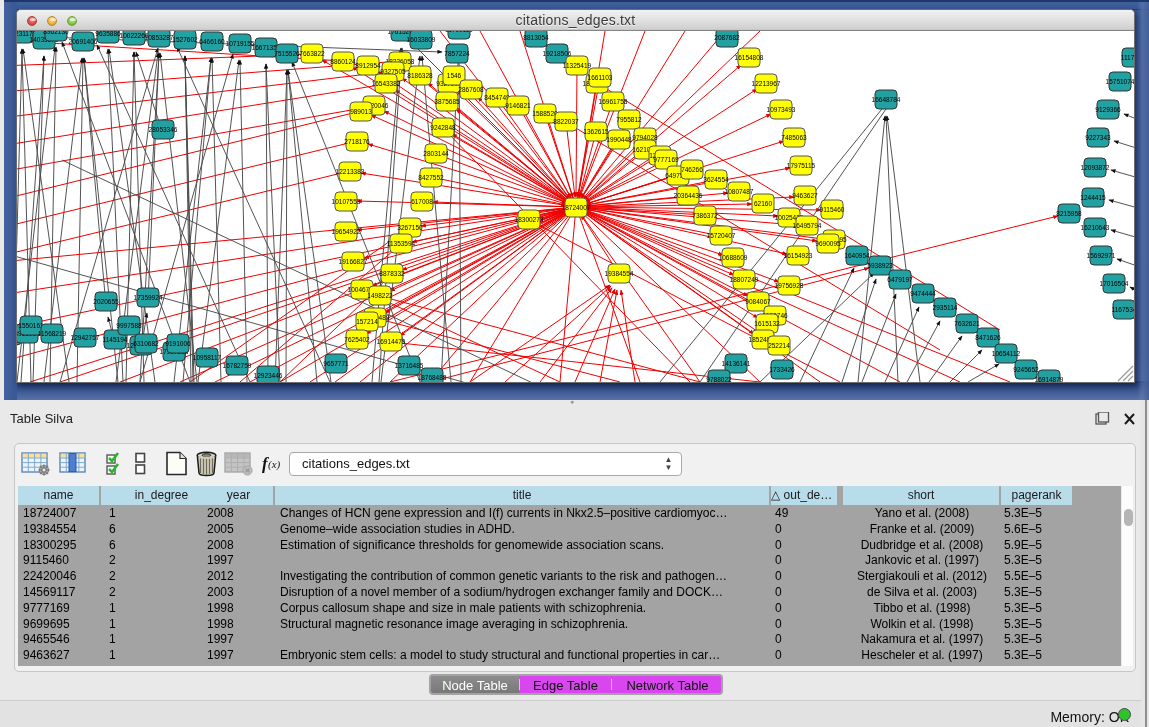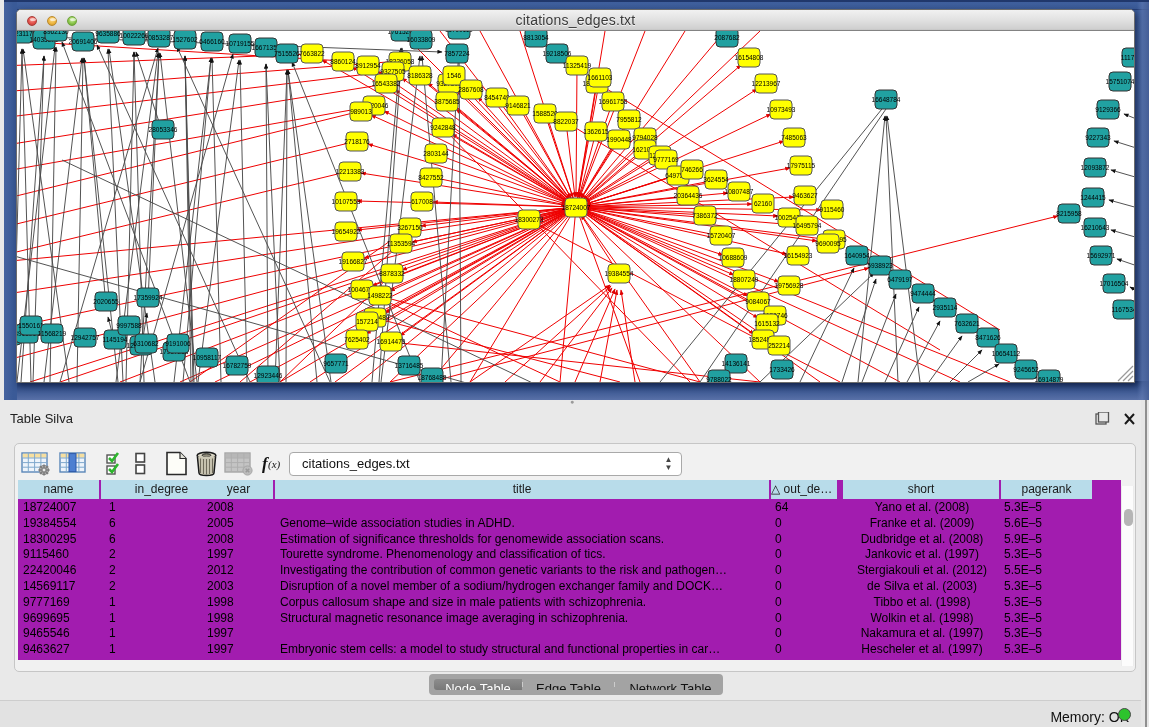--- a/index.html
+++ b/index.html
@@ -33,35 +33,35 @@
 #tphead .cap{position:absolute;left:10px;top:11px;font-size:13px;color:#222}
 #tpicons{position:absolute;right:12px;top:12px;width:42px;height:14px}
 #panel{position:absolute;left:14px;top:443px;width:1122px;height:229px;border:1px solid #c6c6c6;
   border-radius:5px;background:#f1f1f1}
 
 #tbar{position:absolute;left:3px;top:5px;width:1110px;height:30px}
 .combo{position:absolute;left:271px;top:3px;width:393px;height:24px;background:#fff;border:1px solid #a9a9a9;
   border-radius:4px;font-size:13px;color:#111;line-height:22px;padding-left:12px}
 .combo .st{position:absolute;right:8px;top:3px;width:9px;height:16px;font-size:8px;color:#444;line-height:8px;text-align:center}
 
-#tbl{position:absolute;left:3px;top:36px;width:1103px;height:180px;background:#a21caf;font-size:12px;color:#000}
+#tbl{position:absolute;left:3px;top:42px;width:1103px;height:180px;background:#a3a3a3;font-size:12px;color:#000}
 #thead{position:absolute;left:0;top:0;width:100%;height:20px}
 #thead .hc{position:absolute;top:0;height:19px;text-align:center;white-space:nowrap;overflow:hidden;
   font-size:12px;color:#1a1a1a;line-height:19px;background:#b8dcea}
 .row{position:absolute;left:0;width:100%;height:15.8px;line-height:15.8px;white-space:nowrap}
 .row span{position:absolute;display:block;overflow:hidden}
 .c1{left:5px;width:80px}.c2{left:91px;width:100px}.c3{left:189px;width:70px}
 .c4{left:262px;width:492px}.c5{left:757px;width:68px}.c6{left:825px;width:158px;text-align:center}
 .c7{left:986px;width:100px}
 #vscroll{position:absolute;left:1106px;top:42px;width:13px;height:180px;background:#fcfcfc;
   border-left:1px solid #ececec;border-right:1px solid #ececec}
 #vscroll .th{position:absolute;left:2px;top:23px;width:9px;height:17px;border-radius:5px;background:#b5b5b5}
 
-#tabs{position:absolute;left:429px;top:674px;width:294px;height:21px;border:5px solid #a3a3a3;
-  border-radius:4px;background:#a3a3a3;font-size:13px;color:#111;display:flex;overflow:hidden}
+#tabs{position:absolute;left:429px;top:674px;width:294px;height:21px;border:2px solid #a3a3a3;
+  border-radius:4px;background:#d946ef;font-size:13px;color:#111;display:flex;overflow:hidden}
 #tabs div.tb1{flex:0 0 88px}#tabs div.tb2{flex:0 0 91px}#tabs div.tb3{flex:0 0 111px}
 #tabs div{text-align:center;line-height:20px}
 #tabs .sel{background:linear-gradient(to bottom,#8d8d8d,#787878);color:#fff;border-radius:3px 0 0 3px}
 #tabs .sep{flex:0 0 1px;background:#ccc;margin:3px 0}
 
 #status{position:absolute;left:0;top:700px;width:1149px;height:27px;background:#e2e2e2;border-top:1px solid #cdcdcd}
 #status .m{position:absolute;right:20px;top:8px;font-size:14px;color:#111}
 #status .dot{position:absolute;right:18px;top:7px;width:13px;height:13px;border-radius:50%;
   background:#2dc32d;border:1px solid #4a4a4a}
 
@@ -677,27 +677,28 @@
     <div class="combo">citations_edges.txt<span class="st">▲<br>▼</span></div>
   </div>
   <div id="tbl">
     <div id="thead">
         <div class="hc" style="left:0px;width:81px;">name</div>
         <div class="hc" style="left:83px;width:121px;">in_degree</div>
         <div class="hc" style="left:186px;width:69px;">year</div>
         <div class="hc" style="left:257px;width:494px;">title</div>
         <div class="hc" style="left:753px;width:70px;text-align:left;padding-left:0;width:66px;">△ out_de…</div>
         <div class="hc" style="left:825px;width:156px;">short</div>
-        <div class="hc" style="left:983px;width:91px;">pagerank</div>
+        <div class="hc" style="left:983px;width:71px;">pagerank</div>
       </div>
     <div class="row" style="top:20.0px">
         <span class="c1">18724007</span>
         <span class="c2">1</span>
         <span class="c3">2008</span>
-        <span class="c5">64</span>
+        <span class="c4">Changes of HCN gene expression and I(f) currents in Nkx2.5–positive cardiomyoc…</span>
+        <span class="c5">49</span>
         <span class="c6">Yano et al. (2008)</span>
         <span class="c7">5.3E–5</span>
       </div>
 <div class="row" style="top:35.8px">
         <span class="c1">19384554</span>
         <span class="c2">6</span>
         <span class="c3">2005</span>
         <span class="c4">Genome–wide association studies in ADHD.</span>
         <span class="c5">0</span>
         <span class="c6">Franke et al. (2009)</span>
@@ -709,21 +710,20 @@
         <span class="c3">2008</span>
         <span class="c4">Estimation of significance thresholds for genomewide association scans.</span>
         <span class="c5">0</span>
         <span class="c6">Dudbridge et al. (2008)</span>
         <span class="c7">5.9E–5</span>
       </div>
 <div class="row" style="top:67.4px">
         <span class="c1">9115460</span>
         <span class="c2">2</span>
         <span class="c3">1997</span>
-        <span class="c4">Tourette syndrome. Phenomenology and classification of tics.</span>
         <span class="c5">0</span>
         <span class="c6">Jankovic et al. (1997)</span>
         <span class="c7">5.3E–5</span>
       </div>
 <div class="row" style="top:83.2px">
         <span class="c1">22420046</span>
         <span class="c2">2</span>
         <span class="c3">2012</span>
         <span class="c4">Investigating the contribution of common genetic variants to the risk and pathogen…</span>
         <span class="c5">0</span>

